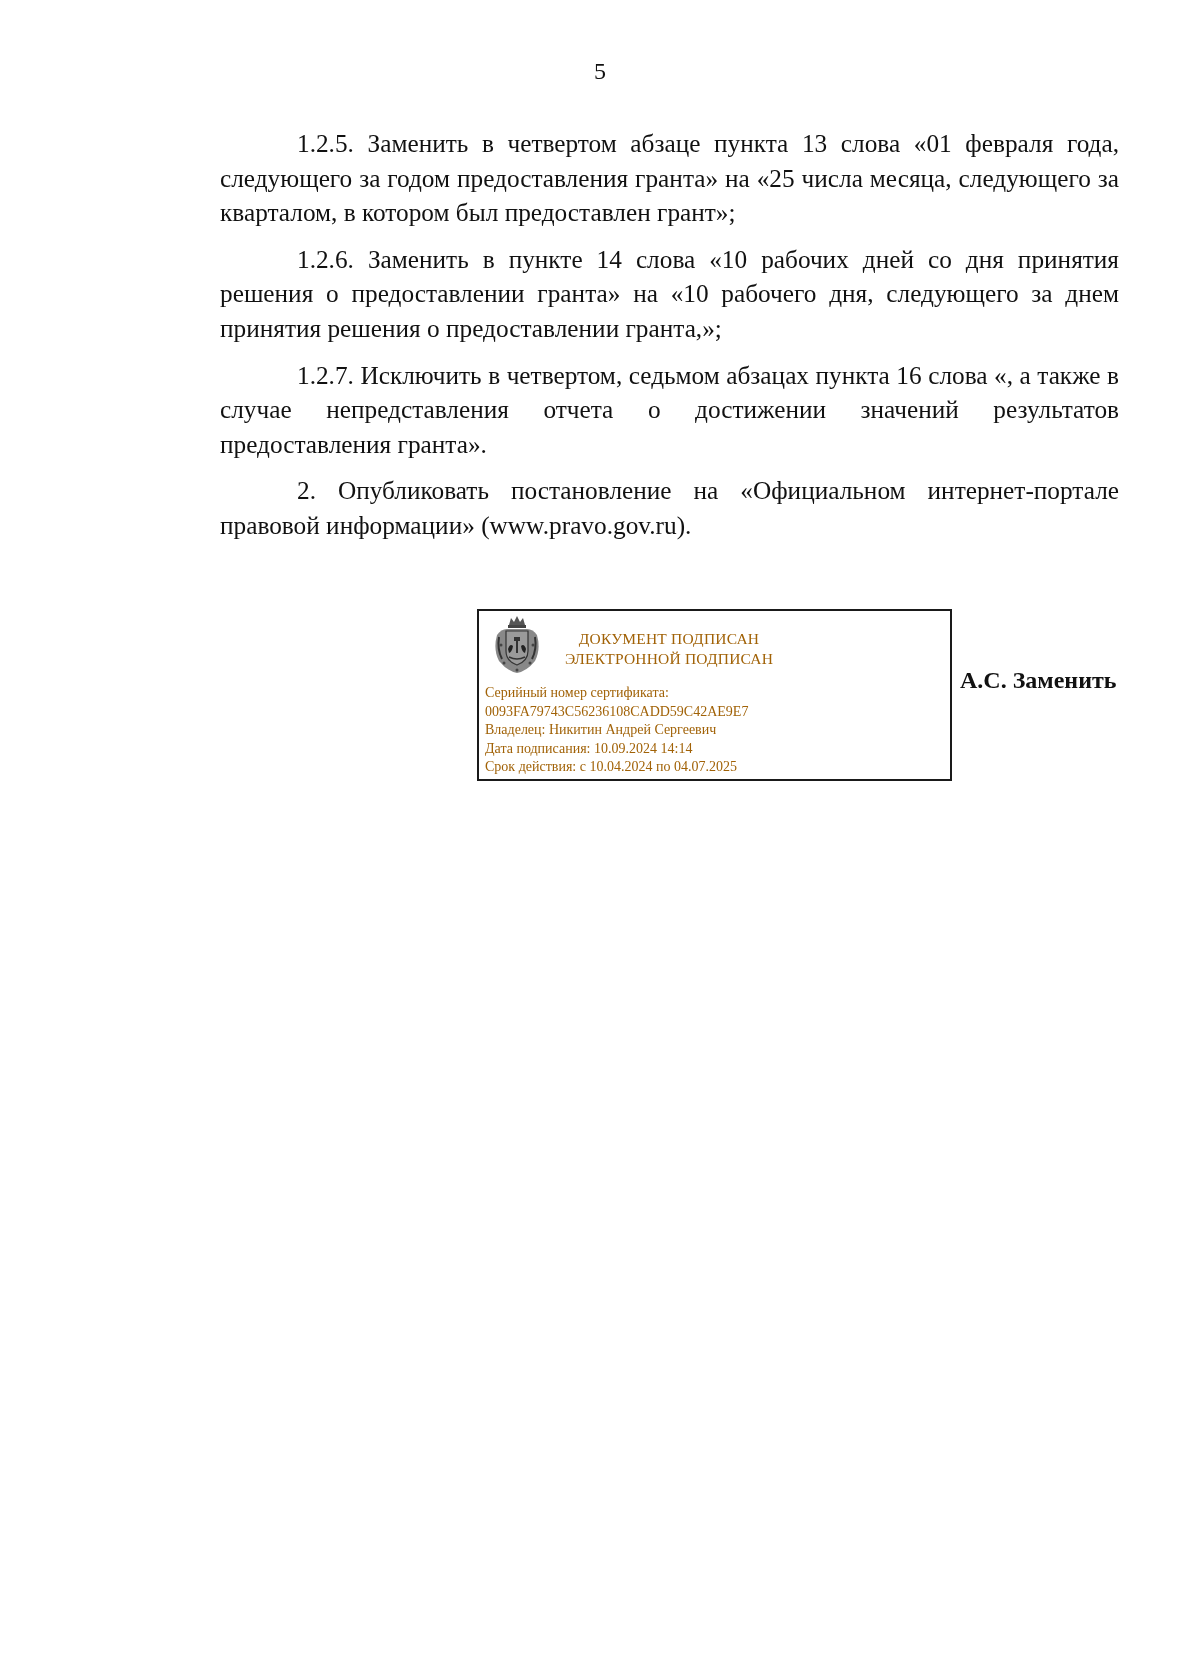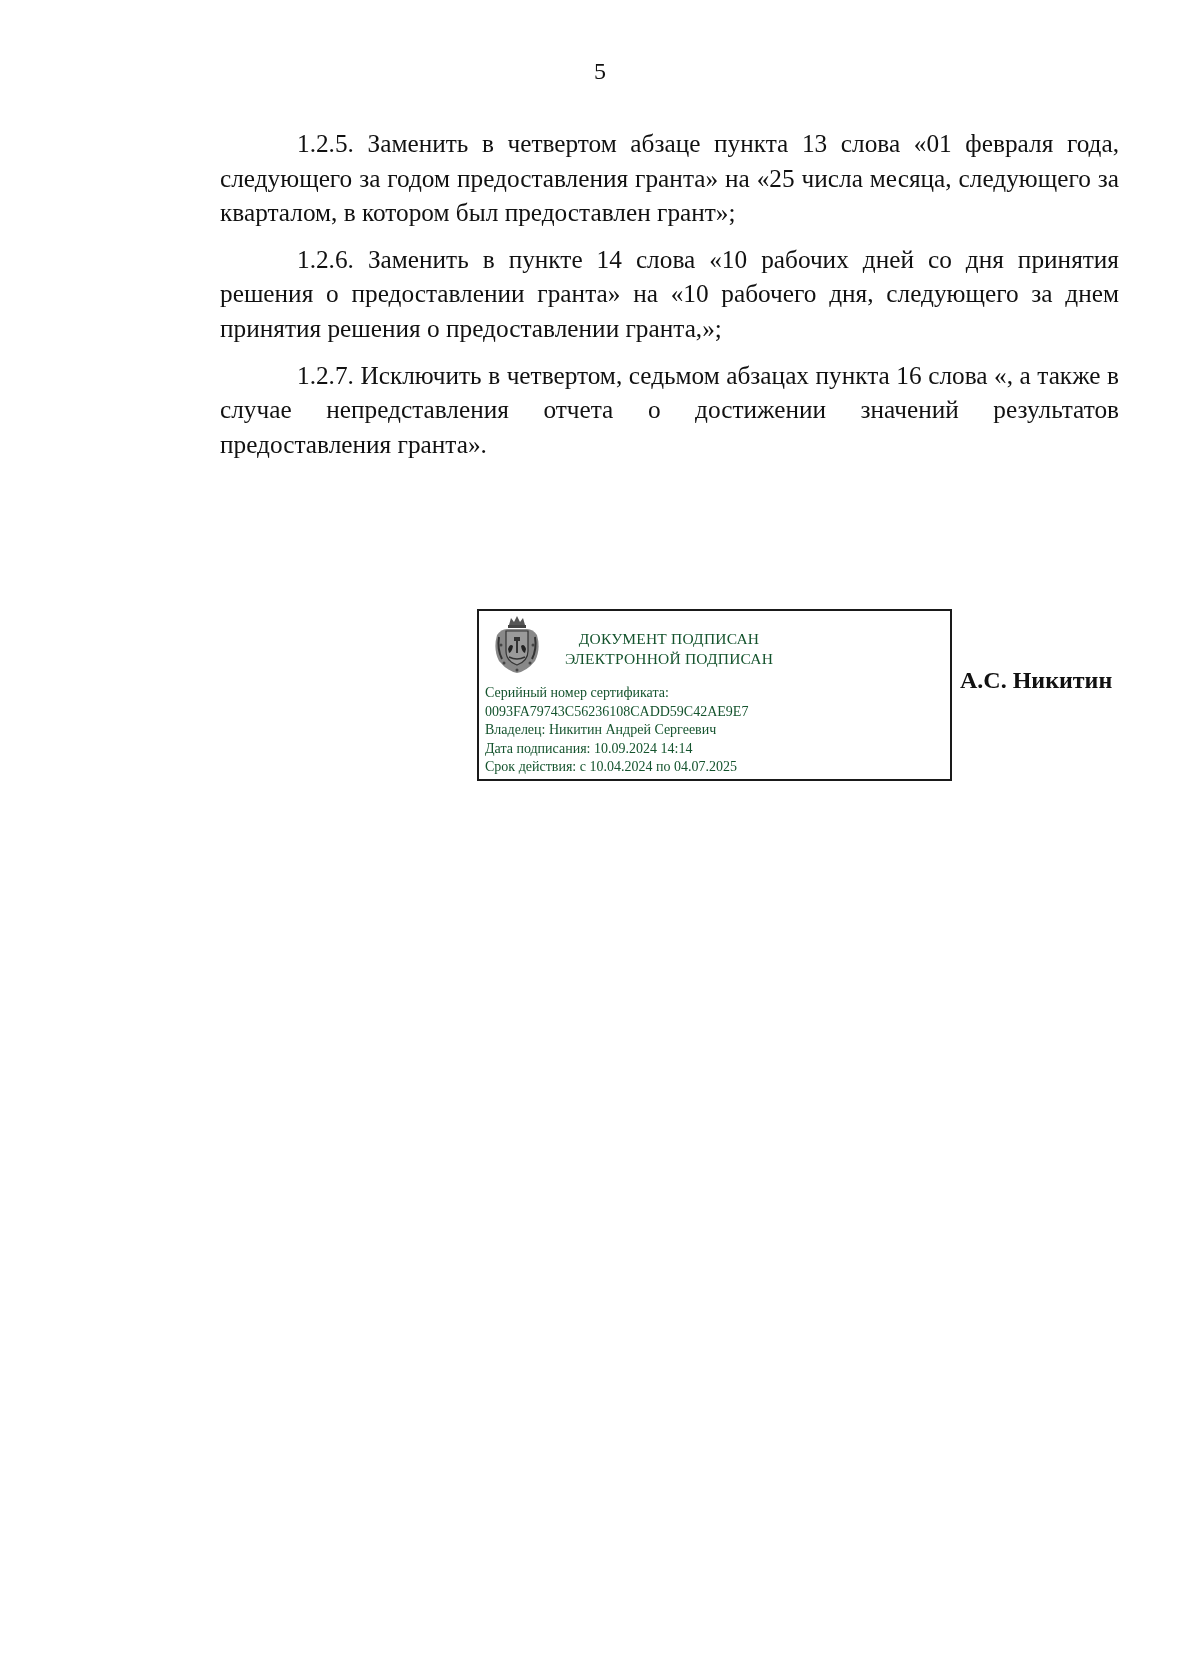--- a/index.html
+++ b/index.html
@@ -21,41 +21,42 @@
     font-size: 24px; line-height: 23px; white-space: nowrap;
   }
   .sig-name {
     position: absolute; left: 960px; top: 666px;
     font-family: "Liberation Serif", "DejaVu Serif", serif; font-weight: bold;
     font-size: 24px; line-height: 28px; white-space: nowrap;
   }
   .stamp {
     position: absolute; left: 477px; top: 609px; width: 475px; height: 172px;
     border: 2px solid #1a1a1a; box-sizing: border-box;
-    font-family: "Liberation Serif", "DejaVu Serif", serif; color: #14532d;
+    font-family: "Liberation Serif", "DejaVu Serif", serif; color: #a16207;
   }
   .stamp-emblem { position: absolute; left: 10px; top: 4px; width: 56px; height: 60px; }
   .stamp-head {
     position: absolute; left: 70px; top: 18px; width: 240px; text-align: center;
     font-size: 15.5px; line-height: 20px; letter-spacing: 0.2px;
   }
   .stamp-lines { position: absolute; left: 6px; top: 73px; font-size: 14px; line-height: 18.5px; }
   .stamp-lines div { white-space: nowrap; }
 </style>
 </head>
 <body>
 
 <div class="page">
 
   <div class="page-number">5</div>
 
   <div class="body-text">
     <p class="para">1.2.5. Заменить в четвертом абзаце пункта 13 слова «01 февраля года, следующего за годом предоставления гранта» на «25 числа месяца, следующего за кварталом, в котором был предоставлен грант»;</p>
     <p class="para">1.2.6. Заменить в пункте 14 слова «10 рабочих дней со дня принятия решения о предоставлении гранта» на «10 рабочего дня, следующего за днем принятия решения о предоставлении гранта,»;</p>
     <p class="para">1.2.7. Исключить в четвертом, седьмом абзацах пункта 16 слова «, а также в случае непредставления отчета о достижении значений результатов предоставления гранта».</p>
+    <p class="para">2. Опубликовать постановление на «Официальном интернет-портале правовой информации» (www.pravo.gov.ru).</p>
   </div>
 
 
   <div class="stamp">
     <div class="stamp-emblem">
       <svg width="56" height="60" viewBox="0 0 56 60">
 
         <path d="M20 10 L22 3 L25 7 L28 1 L31 7 L34 3 L36 10 Z" fill="#555"></path>
         <rect x="19" y="10" width="18" height="3" fill="#444"></rect>
 
@@ -84,15 +85,15 @@
     </div>
     <div class="stamp-lines">
       <div>Серийный номер сертификата:</div>
       <div>0093FA79743C56236108CADD59C42AE9E7</div>
       <div>Владелец: Никитин Андрей Сергеевич</div>
       <div>Дата подписания: 10.09.2024 14:14</div>
       <div>Срок действия: с 10.04.2024 по 04.07.2025</div>
     </div>
   </div>
 
-  <div class="sig-name">А.С. Никитин</div>
+  <div class="sig-name">А.С. Заменить</div>
 
 </div>
 
 </body></html>

